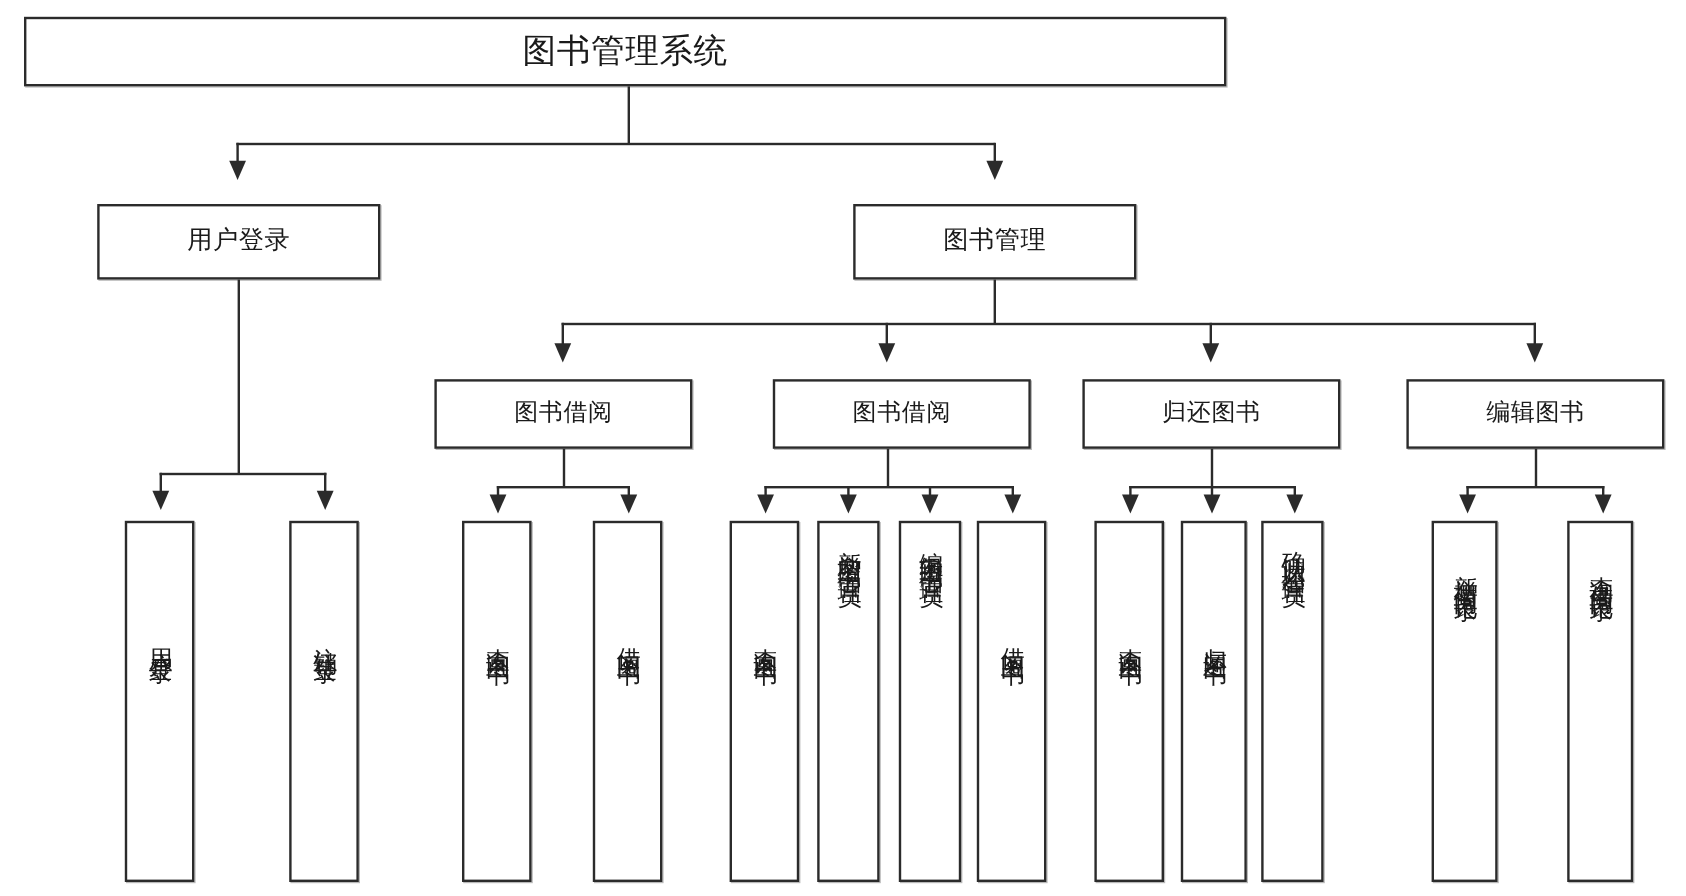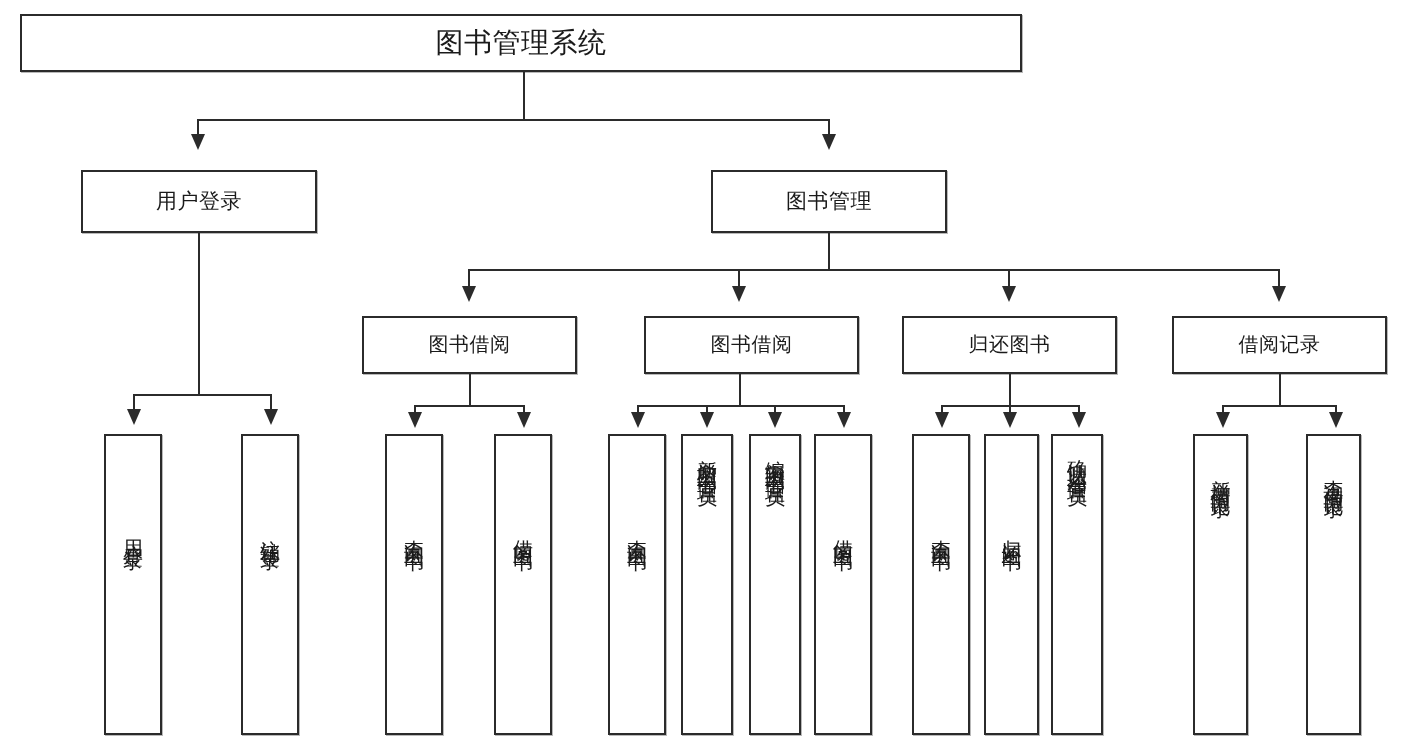--- a/index.html
+++ b/index.html
@@ -129,21 +129,21 @@
   <div class="node lvl3" style="left:362px; top:316px; width:215px; height:58px;">
     <span class="label">图书借阅</span>
   </div>
   <div class="node lvl3" style="left:644px; top:316px; width:215px; height:58px;">
     <span class="label">图书借阅</span>
   </div>
   <div class="node lvl3" style="left:902px; top:316px; width:215px; height:58px;">
     <span class="label">归还图书</span>
   </div>
   <div class="node lvl3" style="left:1172px; top:316px; width:215px; height:58px;">
-    <span class="label">借阅记录</span>
+    <span class="label">编辑图书</span>
   </div>
 
   <div class="vline" style="left:469px; top:374px; height:32px;"></div>
   <div class="hline" style="left:414px; top:405px; width:111px;"></div>
   <div class="vline" style="left:414px; top:405px; height:8px;"></div>
   <div class="vline" style="left:523px; top:405px; height:8px;"></div>
   <div class="arrow" style="left:408px; top:412px;"></div>
   <div class="arrow" style="left:517px; top:412px;"></div>
 
   <div class="vline" style="left:739px; top:374px; height:32px;"></div>

